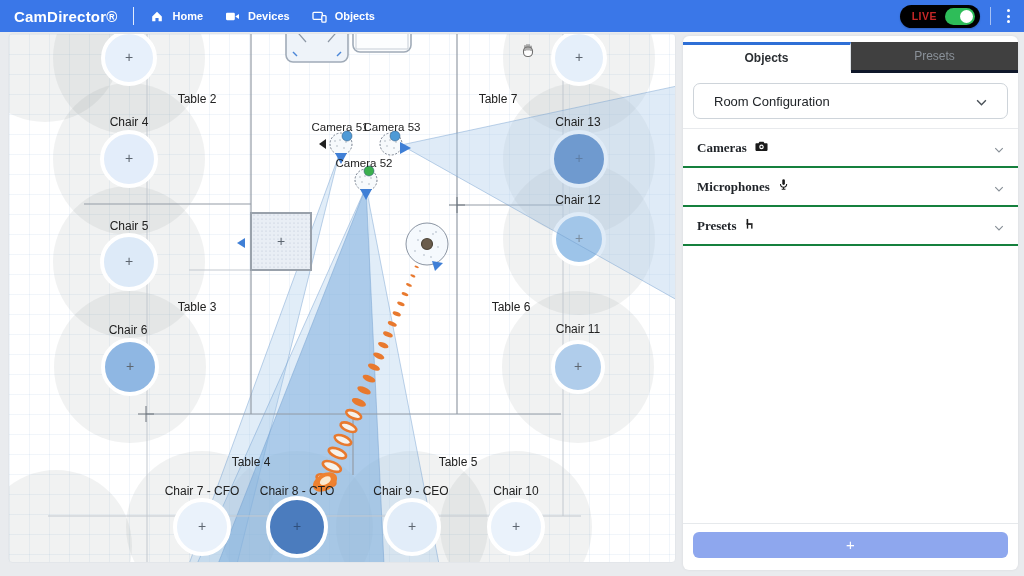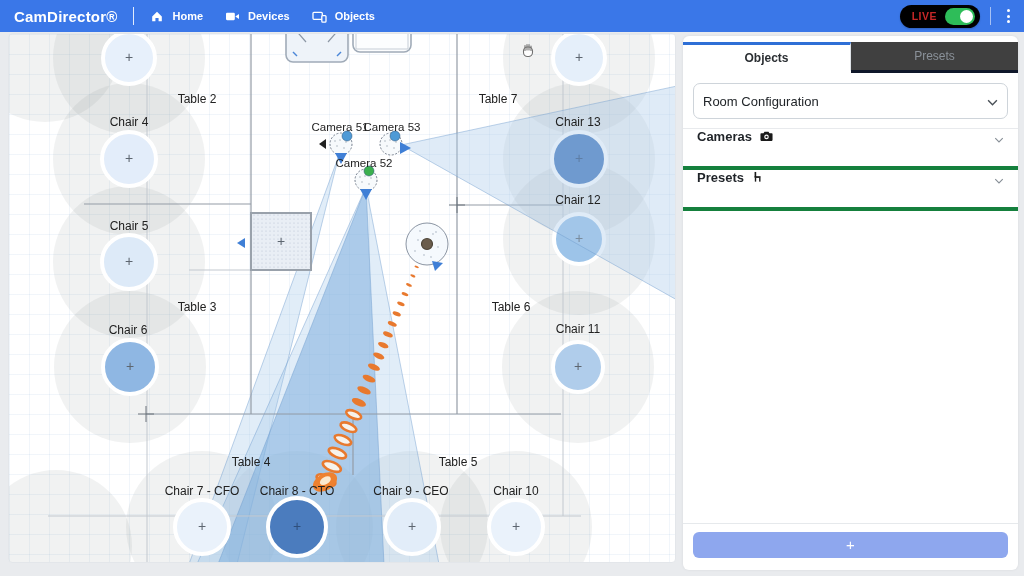--- a/index.html
+++ b/index.html
@@ -35,25 +35,25 @@
   .plus{font-size:14px;text-anchor:middle;}
   
   .sidebar{position:absolute;left:683px;top:36px;width:335px;height:534px;background:#fff;
     border-radius:6px;box-shadow:0 0 3px rgba(0,0,0,.07);}
   .tabs{display:flex;margin-top:6px;}
   .tab{flex:1;height:28px;display:flex;align-items:center;justify-content:center;
     font-size:12px;color:#8a9199;background:#404040;border-bottom:3px solid #0f172a;cursor:pointer;}
   .tab.active{background:#fff;color:#2b2f33;font-weight:bold;border-bottom:1px solid transparent;
     border-top:3px solid #2e6fd6;border-right:1px solid #dee2e6;height:25px;}
   .room-select{margin:10px 10px 9px 10px;height:34px;border:1px solid #ced4da;border-radius:7px;
-    display:flex;align-items:center;justify-content:space-between;padding:0 9px;font-size:13px;
+    display:flex;align-items:center;justify-content:space-between;padding:0 20px;font-size:13px;
     color:#212529;cursor:pointer;background:#fff;}
   .sections{border-top:1px solid #e8eaed;}
-  .section-row{height:37px;display:flex;padding:0 14px;
-    border-bottom:4px solid #15803d;cursor:pointer;}
+  .section-row{height:37px;display:flex;align-items:center;padding:0 14px;
+    border-bottom:2px solid #15803d;cursor:pointer;font-family:Liberation Serif, serif;}
   .sec-label{font-size:13px;font-weight:bold;color:#1f2328;margin-right:7px;}
   .sec-chevron{margin-left:auto;}
   .sidebar-footer{position:absolute;left:0;right:0;bottom:6px;border-top:1px solid #e6e9ec;
     padding:8px 10px 6px 10px;}
   .add-btn{width:100%;height:26px;border:none;border-radius:6px;background:#8ea7ee;color:#fff;
     font-size:15px;line-height:24px;cursor:pointer;font-family:"Liberation Sans",sans-serif;}
 </style>
 </head>
 <body>
 
@@ -291,20 +291,32 @@
       <span><svg width="15" height="14" viewBox="0 0 16 16">
             <path d="M2 4.8h2.6l1.1-1.6h4.6l1.1 1.6H14a.9.9 0 0 1 .9.9v7a.9.9 0 0 1-.9.9H2a.9.9 0 0 1-.9-.9v-7A.9.9 0 0 1 2 4.8z" fill="#1a1a1a"></path>
             <circle cx="8" cy="9" r="2.6" fill="#fff"></circle>
             <circle cx="8" cy="9" r="1.3" fill="#1a1a1a"></circle>
           </svg></span>
       <span class="sec-chevron"><svg width="10" height="6" viewBox="0 0 12 8">
             <path d="M1 1.5 6 6.5 11 1.5" fill="none" stroke="#868e96" stroke-width="1.5"></path>
           </svg></span>
     </div>
     <div class="section-row">
+      <span class="sec-label">Microphones</span>
+      <span><svg width="13" height="15" viewBox="0 0 16 16">
+            <rect x="6.5" y="1.5" width="3.2" height="7" rx="1.6" fill="#1a1a1a"></rect>
+            <path d="M4.3 7.5a3.8 3.8 0 0 0 7.6 0" fill="none" stroke="#1a1a1a" stroke-width="1.3"></path>
+            <line x1="8.1" y1="11.4" x2="8.1" y2="13.4" stroke="#1a1a1a" stroke-width="1.3"></line>
+            <line x1="5.8" y1="13.8" x2="10.4" y2="13.8" stroke="#1a1a1a" stroke-width="1.3"></line>
+          </svg></span>
+      <span class="sec-chevron"><svg width="10" height="6" viewBox="0 0 12 8">
+            <path d="M1 1.5 6 6.5 11 1.5" fill="none" stroke="#868e96" stroke-width="1.5"></path>
+          </svg></span>
+    </div>
+    <div class="section-row">
       <span class="sec-label">Presets</span>
       <span><svg width="13" height="14" viewBox="0 0 16 16">
             <rect x="4.4" y="1.8" width="2" height="6.6" fill="#1a1a1a"></rect>
             <rect x="4.4" y="7" width="7.4" height="2.1" fill="#1a1a1a"></rect>
             <rect x="4.7" y="9.1" width="1.7" height="4.6" fill="#1a1a1a"></rect>
             <rect x="10" y="9.1" width="1.7" height="4.6" fill="#1a1a1a"></rect>
           </svg></span>
       <span class="sec-chevron"><svg width="10" height="6" viewBox="0 0 12 8">
             <path d="M1 1.5 6 6.5 11 1.5" fill="none" stroke="#868e96" stroke-width="1.5"></path>
           </svg></span>

